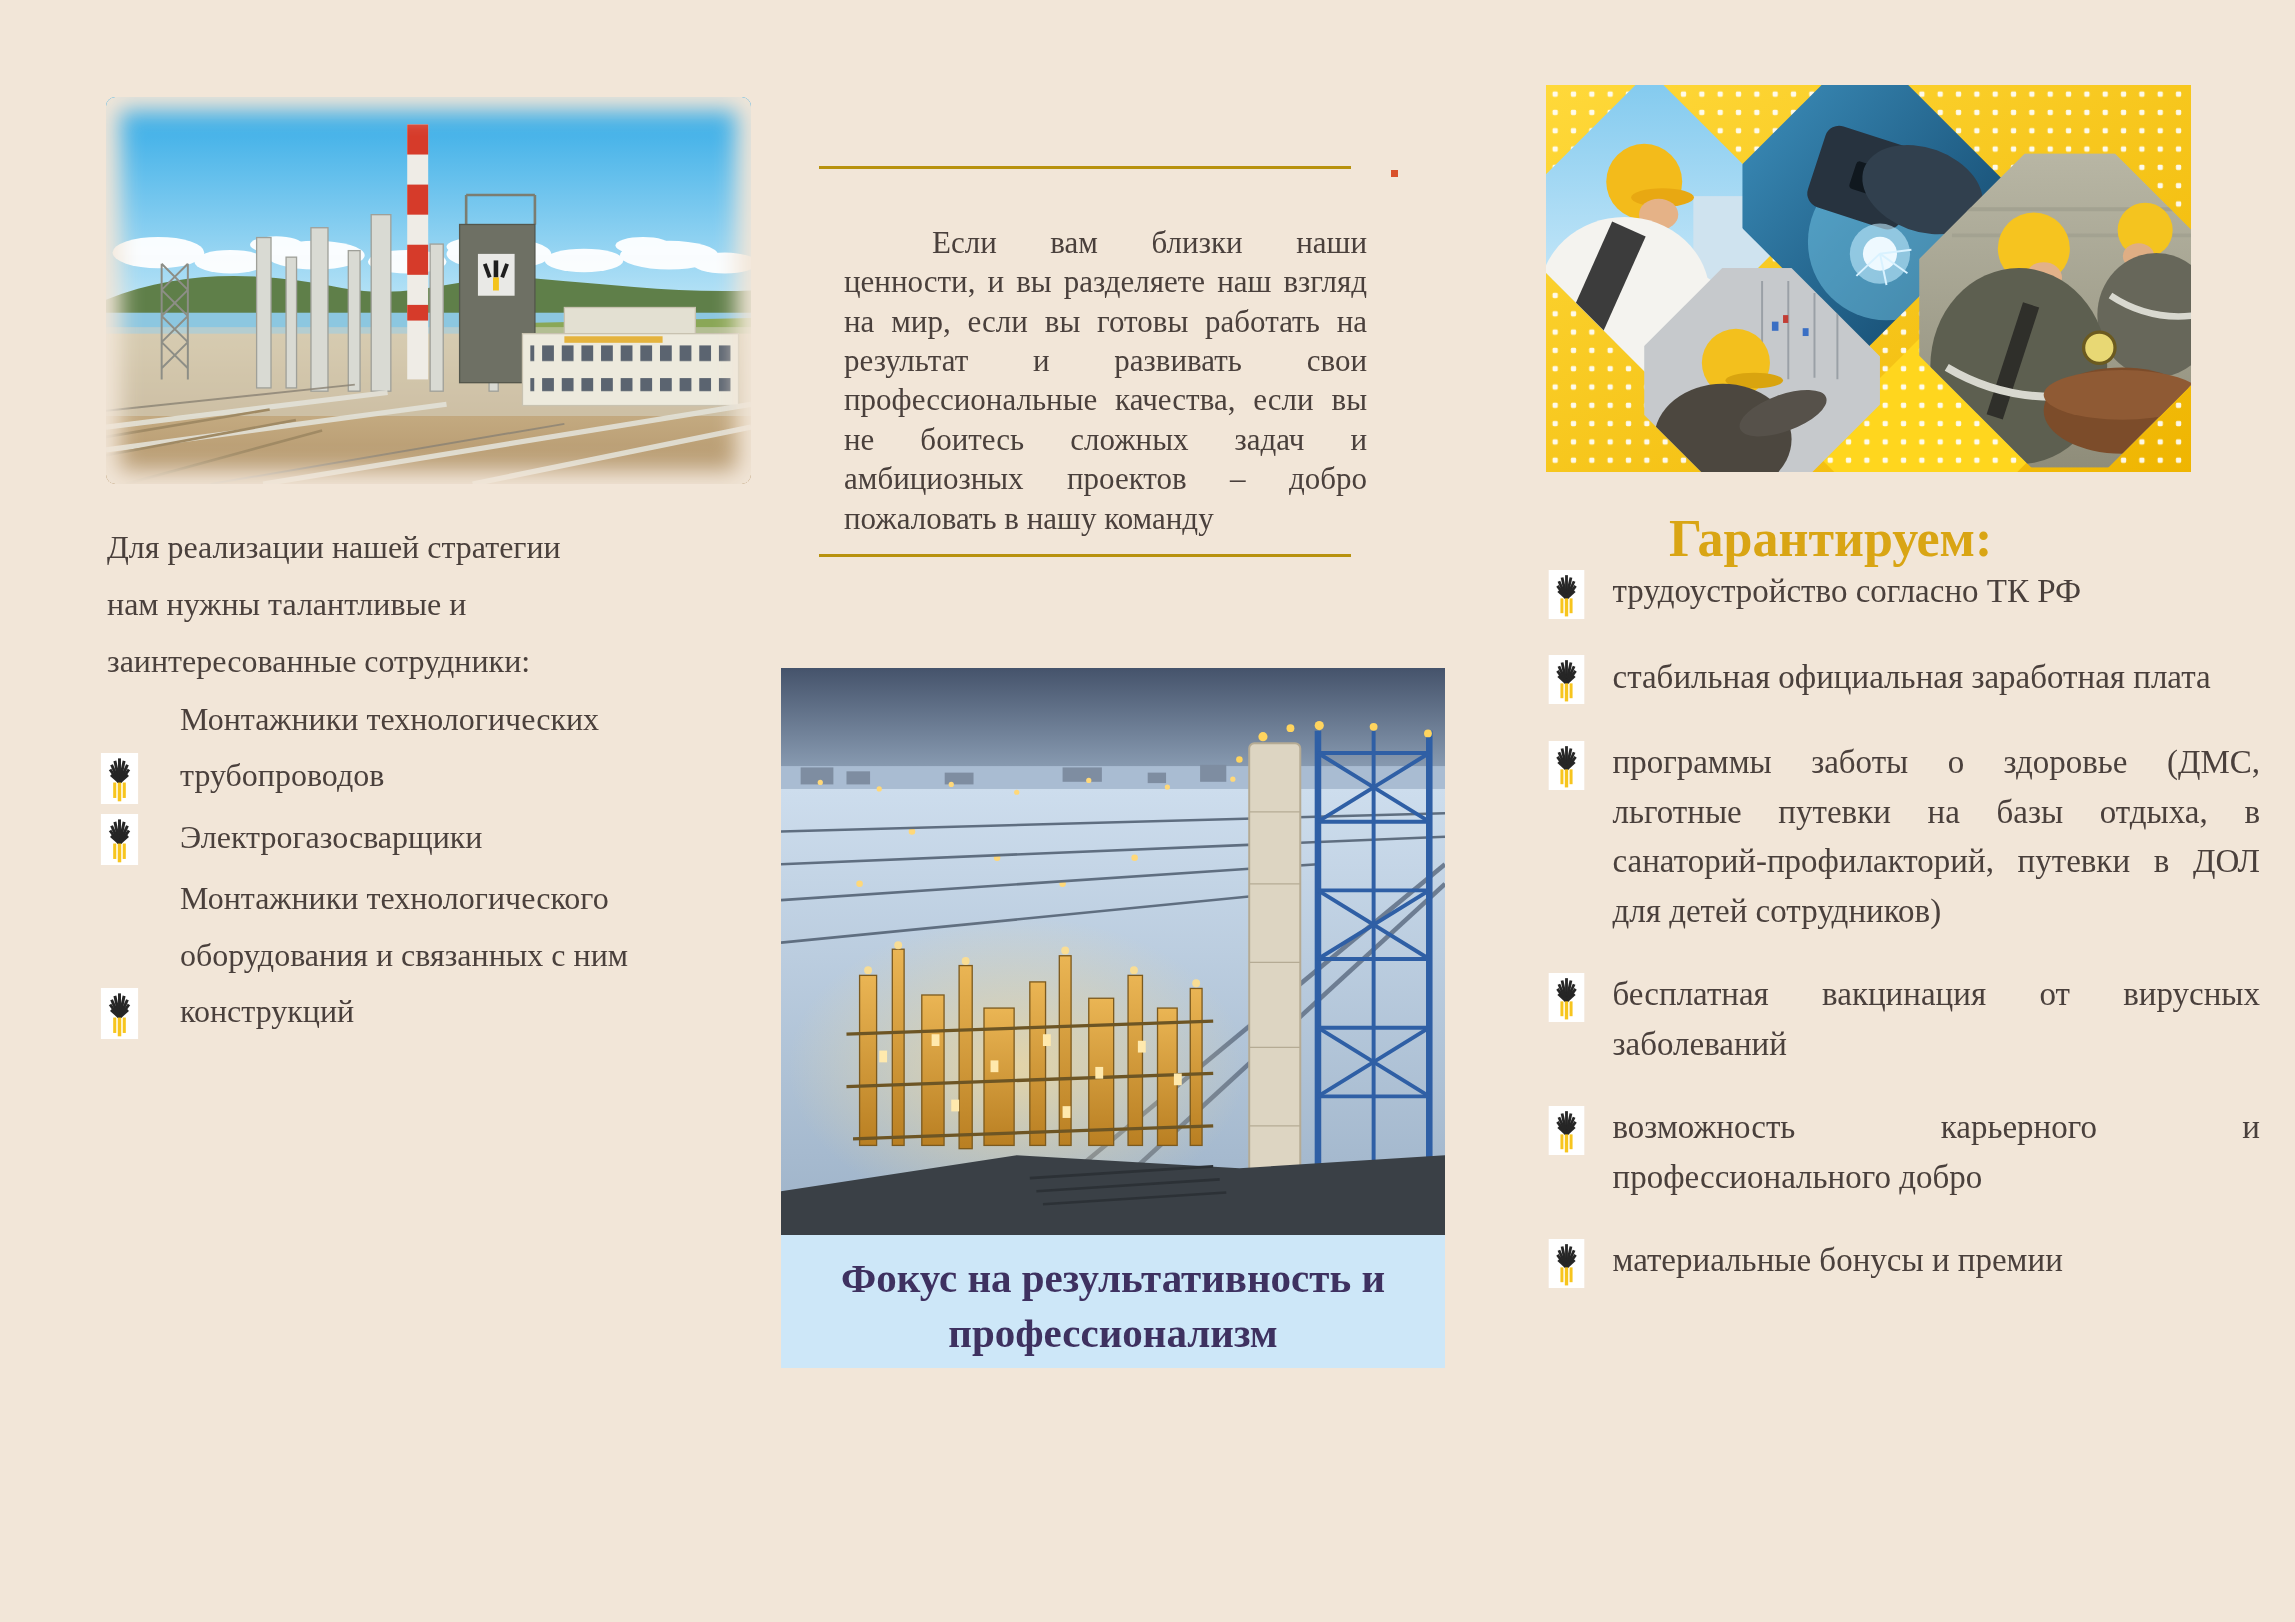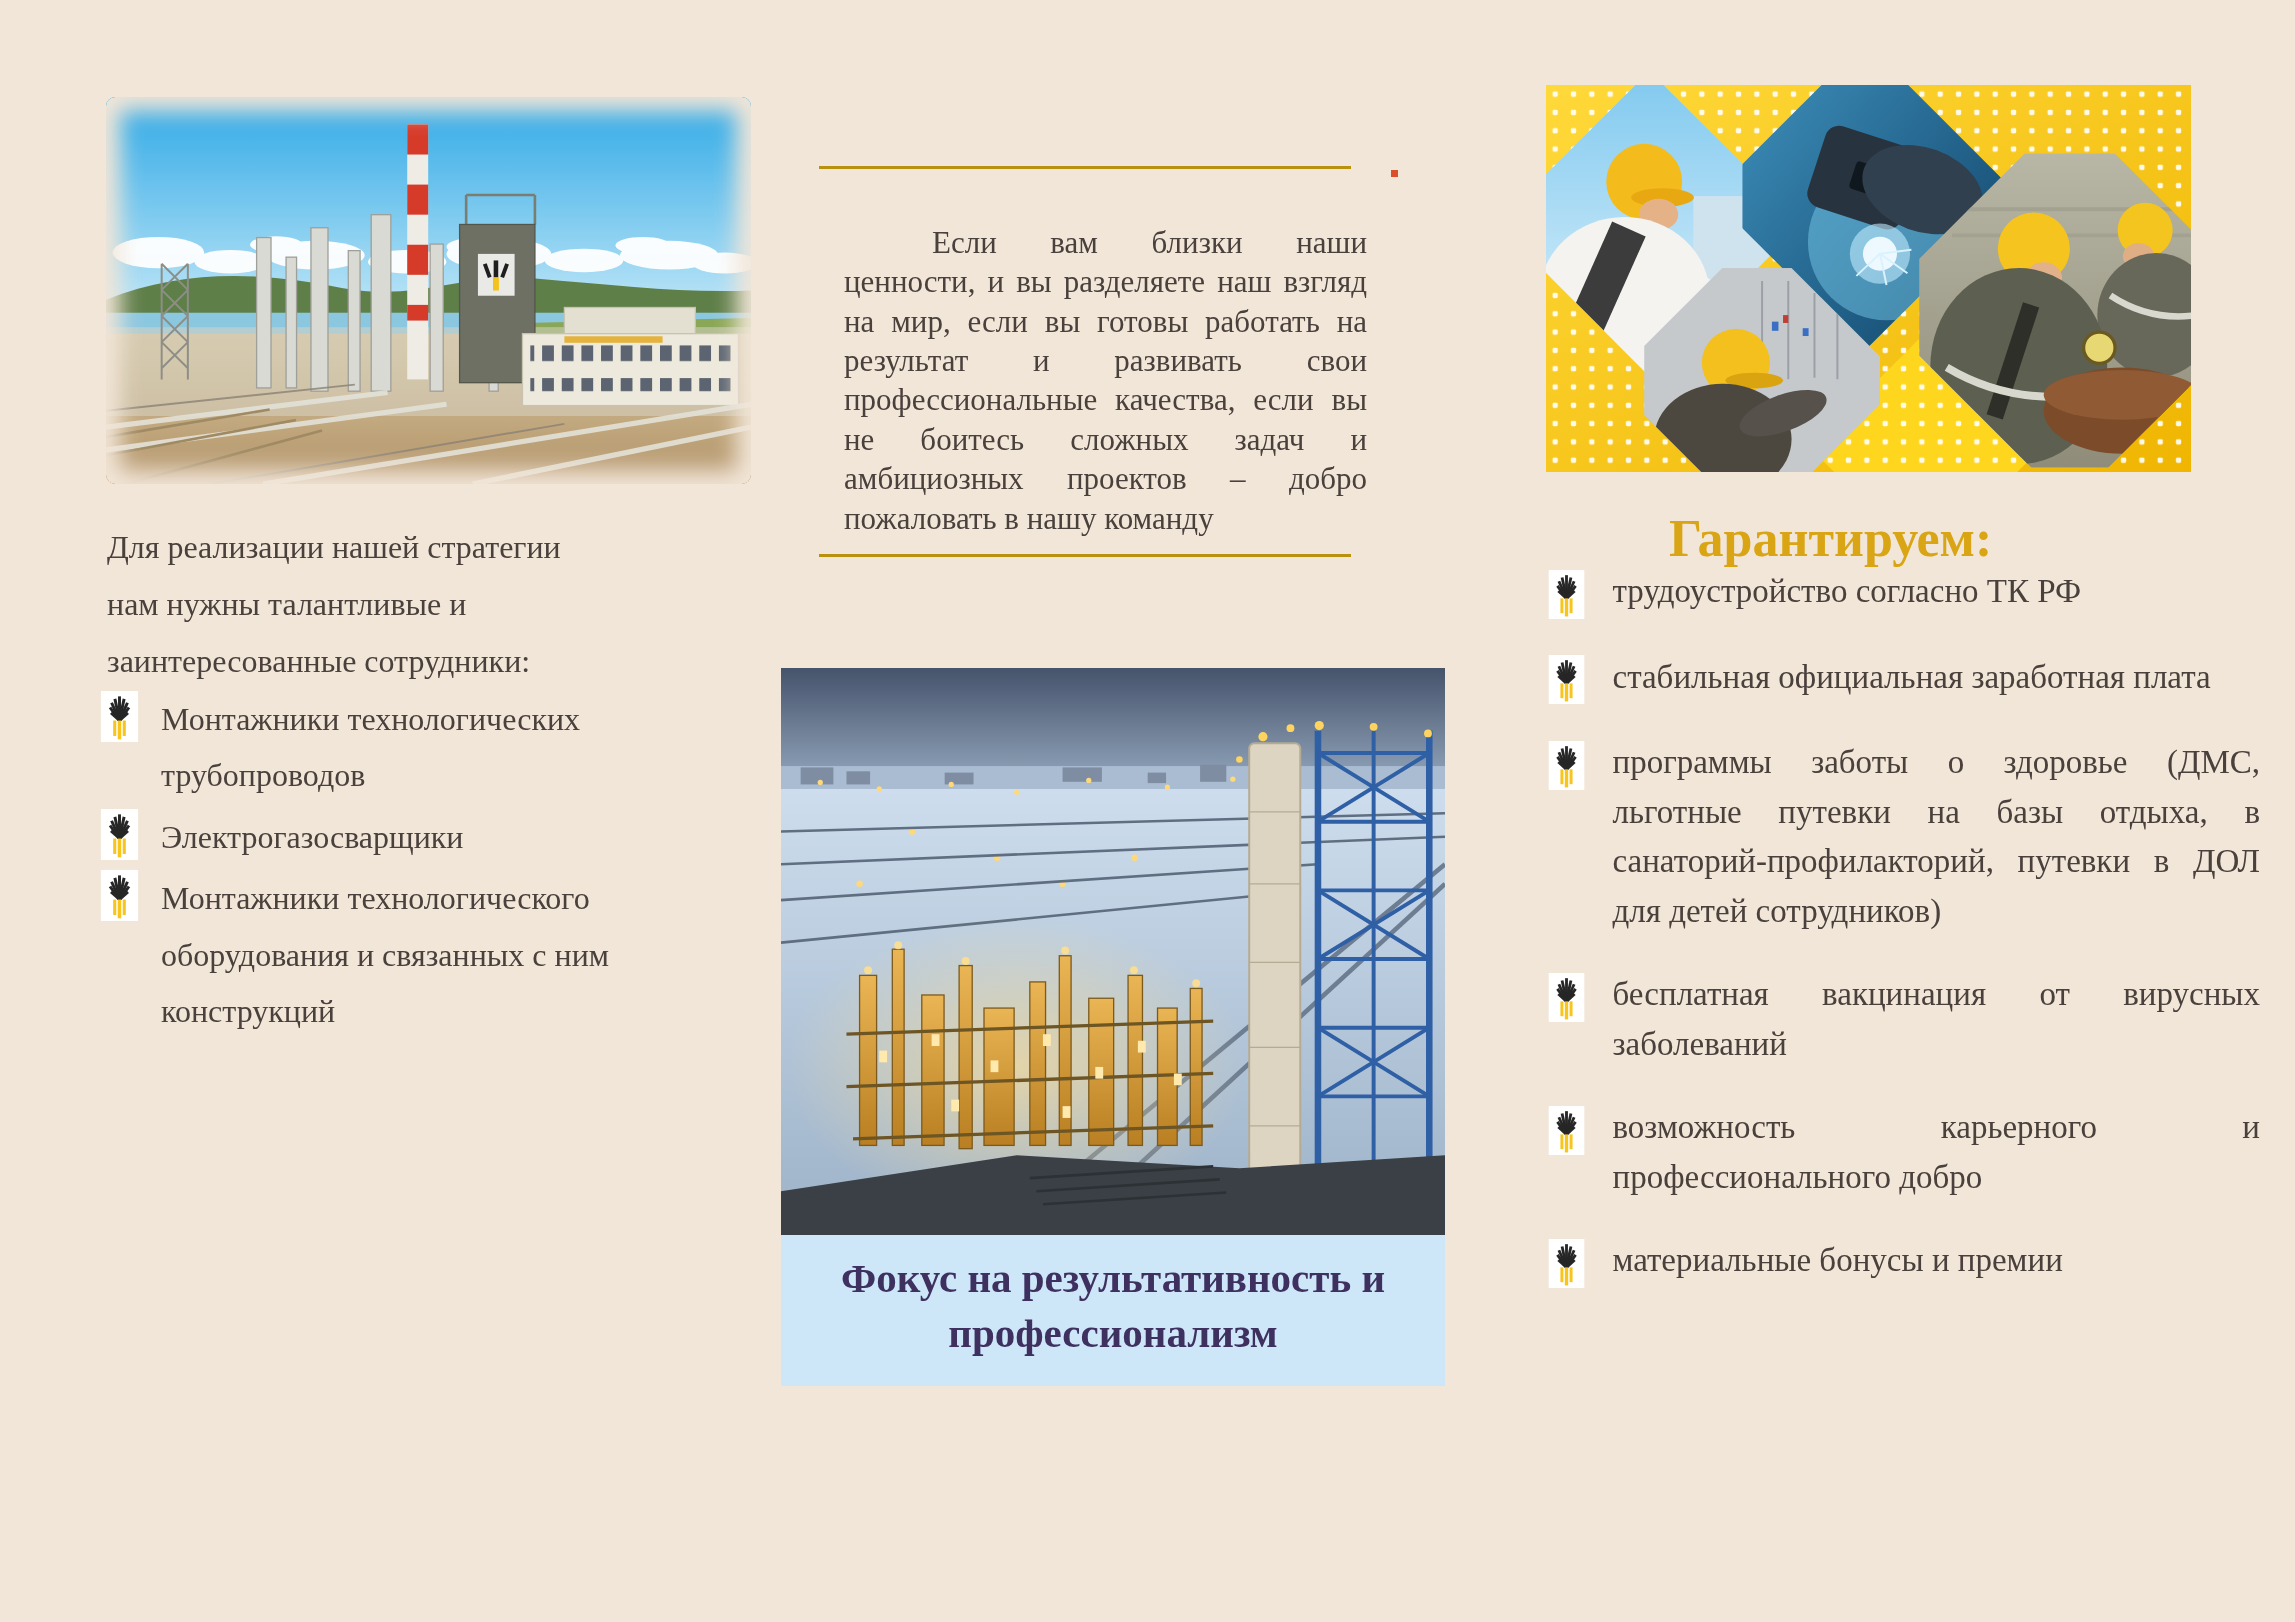--- a/index.html
+++ b/index.html
@@ -17,33 +17,33 @@
   .hidden-defs{position:absolute;width:0;height:0;overflow:hidden;}
   .photo{position:absolute;}
   .photo svg{display:block;width:100%;height:100%;}
   
   .photo-day{left:106px; top:97px; width:645px; height:387px; border-radius:9.2px; overflow:hidden;}
   .photo-day::after{content:""; position:absolute; inset:0; border-radius:9.2px;
     box-shadow:inset 0 0 22px 14.4px var(--page-bg,#f2e6d8);}
   .intro{position:absolute; left:107px; top:519px; margin:0; font-size:32px; line-height:1.78;font-family:Liberation Serif, serif;}
   .intro span{display:block;}
   .vacancies{position:absolute; left:100px; top:691px; width:661px; margin:0; padding:0; list-style:none;}
-  .vacancy{display:flex; align-items:flex-start; gap:22px; margin:0 0 5.2px 0;}
+  .vacancy{display:flex; align-items:flex-end; gap:41px; margin:0 0 5.2px 0;}
   .logo-box{flex:0 0 auto; display:block;}
   .vacancy .logo-box{width:39px; height:51px;}
   .v-text{font-size:32px; line-height:1.76; width:576px;}
   
   .rule{position:absolute; width:532px; height:3.3px; background:var(--rule-gold,#b8920e);}
   .rule-top{left:819px; top:166px;}
   .rule-bottom{left:819px; top:554px;}
   .red-dot{position:absolute; left:1391px; top:170px; width:7.2px; height:7.2px; background:var(--red-accent,#d9502a);}
   .quote{position:absolute; left:828px; top:207px; width:523px; margin:16px;
     font-size:31px; line-height:1.27; text-align:justify; text-indent:88px;}
   .photo-night{left:781px; top:668px; width:664px; height:567px;}
-  .caption-band{position:absolute; left:781px; top:1235px; width:664px; height:151px;
+  .caption-band{position:absolute; left:781px; top:1235px; width:664px; height:133px;
     background:var(--caption-bg,#cde7f8); box-sizing:border-box; padding-top:15.7px;}
   .caption-text{margin:0 19.6px; text-align:center; font-weight:bold; font-size:41px; line-height:1.36;
     color:var(--caption-text,#3e3160);}
   
   .collage{position:absolute; left:1546px; top:85px; width:645px; height:387px;}
   .collage svg{display:block;width:100%;height:100%;}
   .benefits-heading{position:absolute; left:1669px; top:509px; margin:0;
     font-size:52px; font-weight:bold; color:var(--heading-gold,#d9a514);}
   .benefits{position:absolute; left:1548px; top:567px; width:720px; margin:0; padding:0; list-style:none;}
   .benefit{display:flex; align-items:flex-start; gap:27.5px; margin:0 8px 34px 0;}

